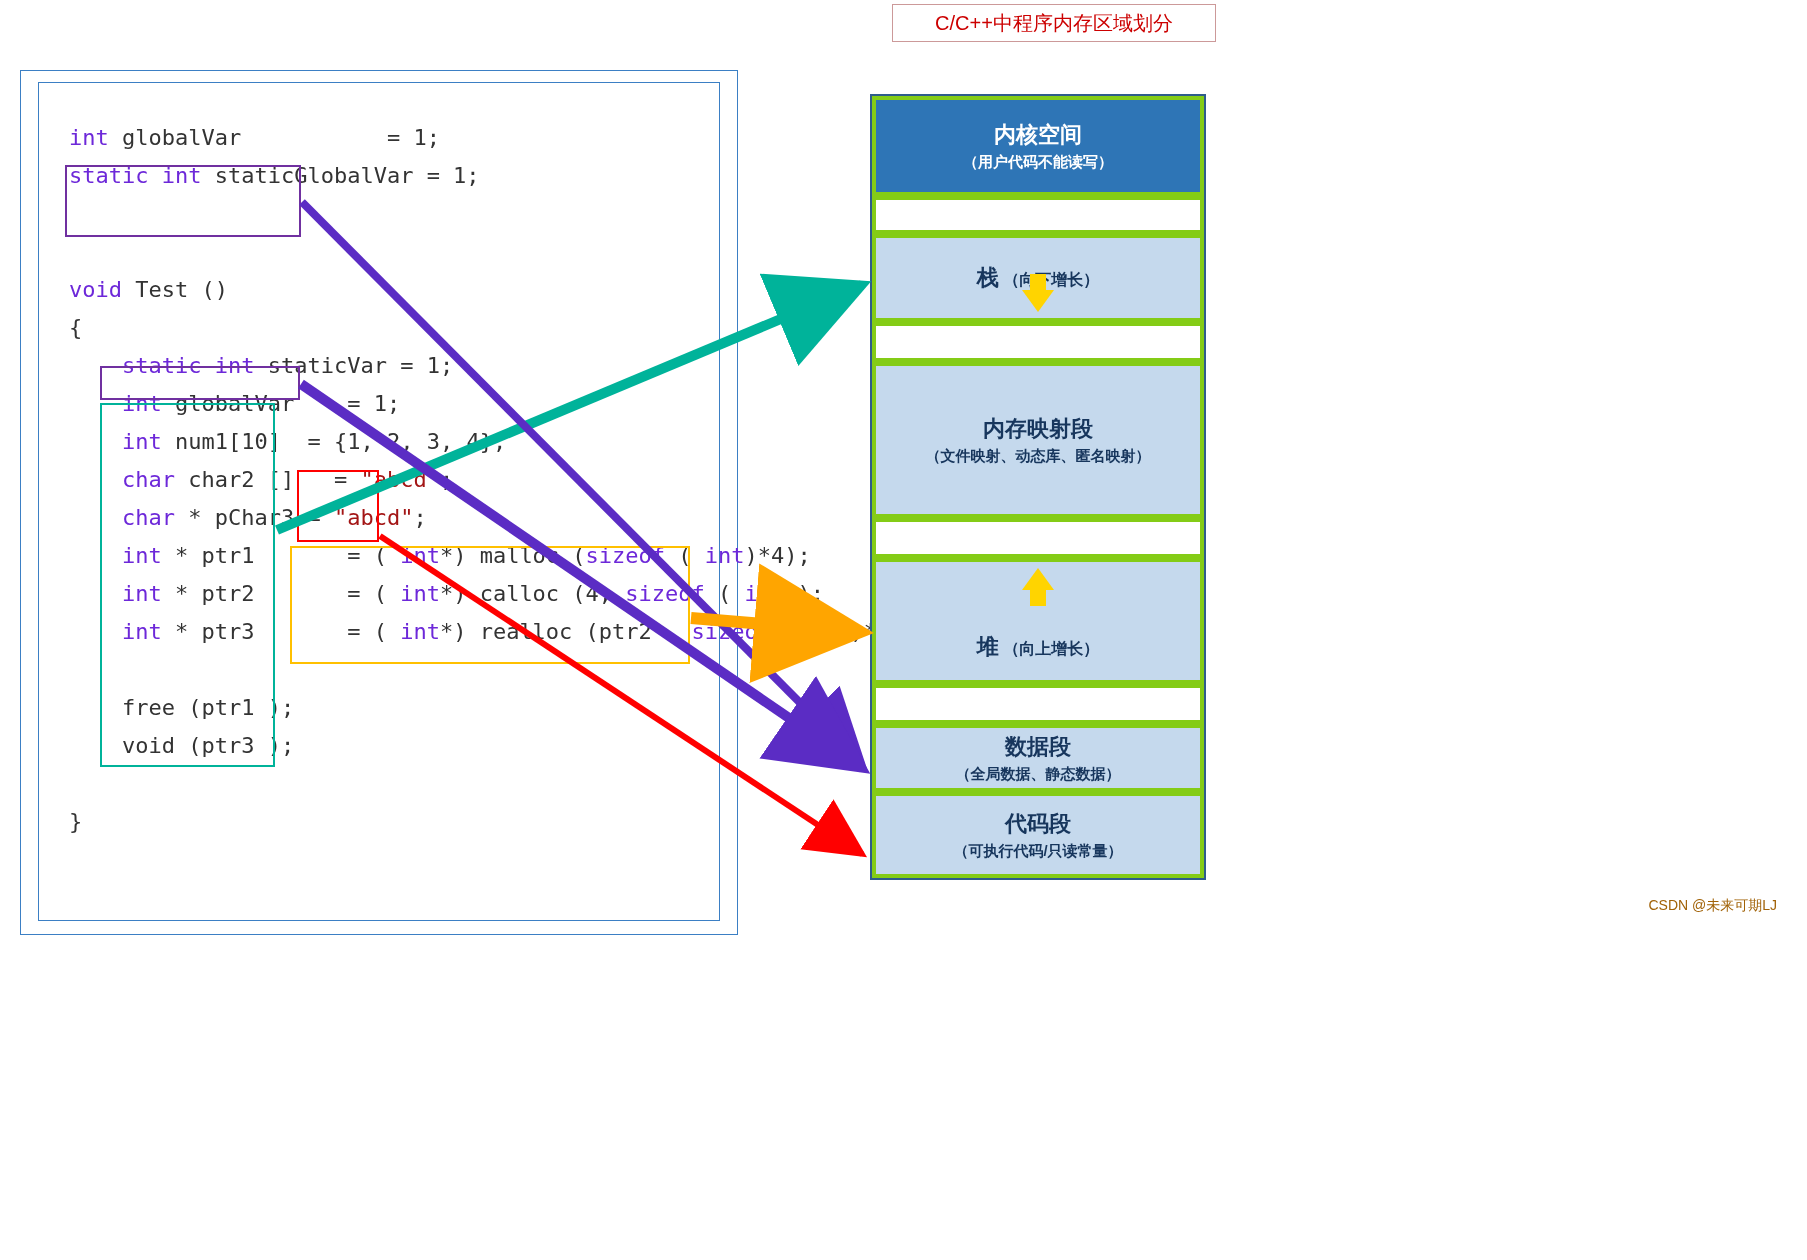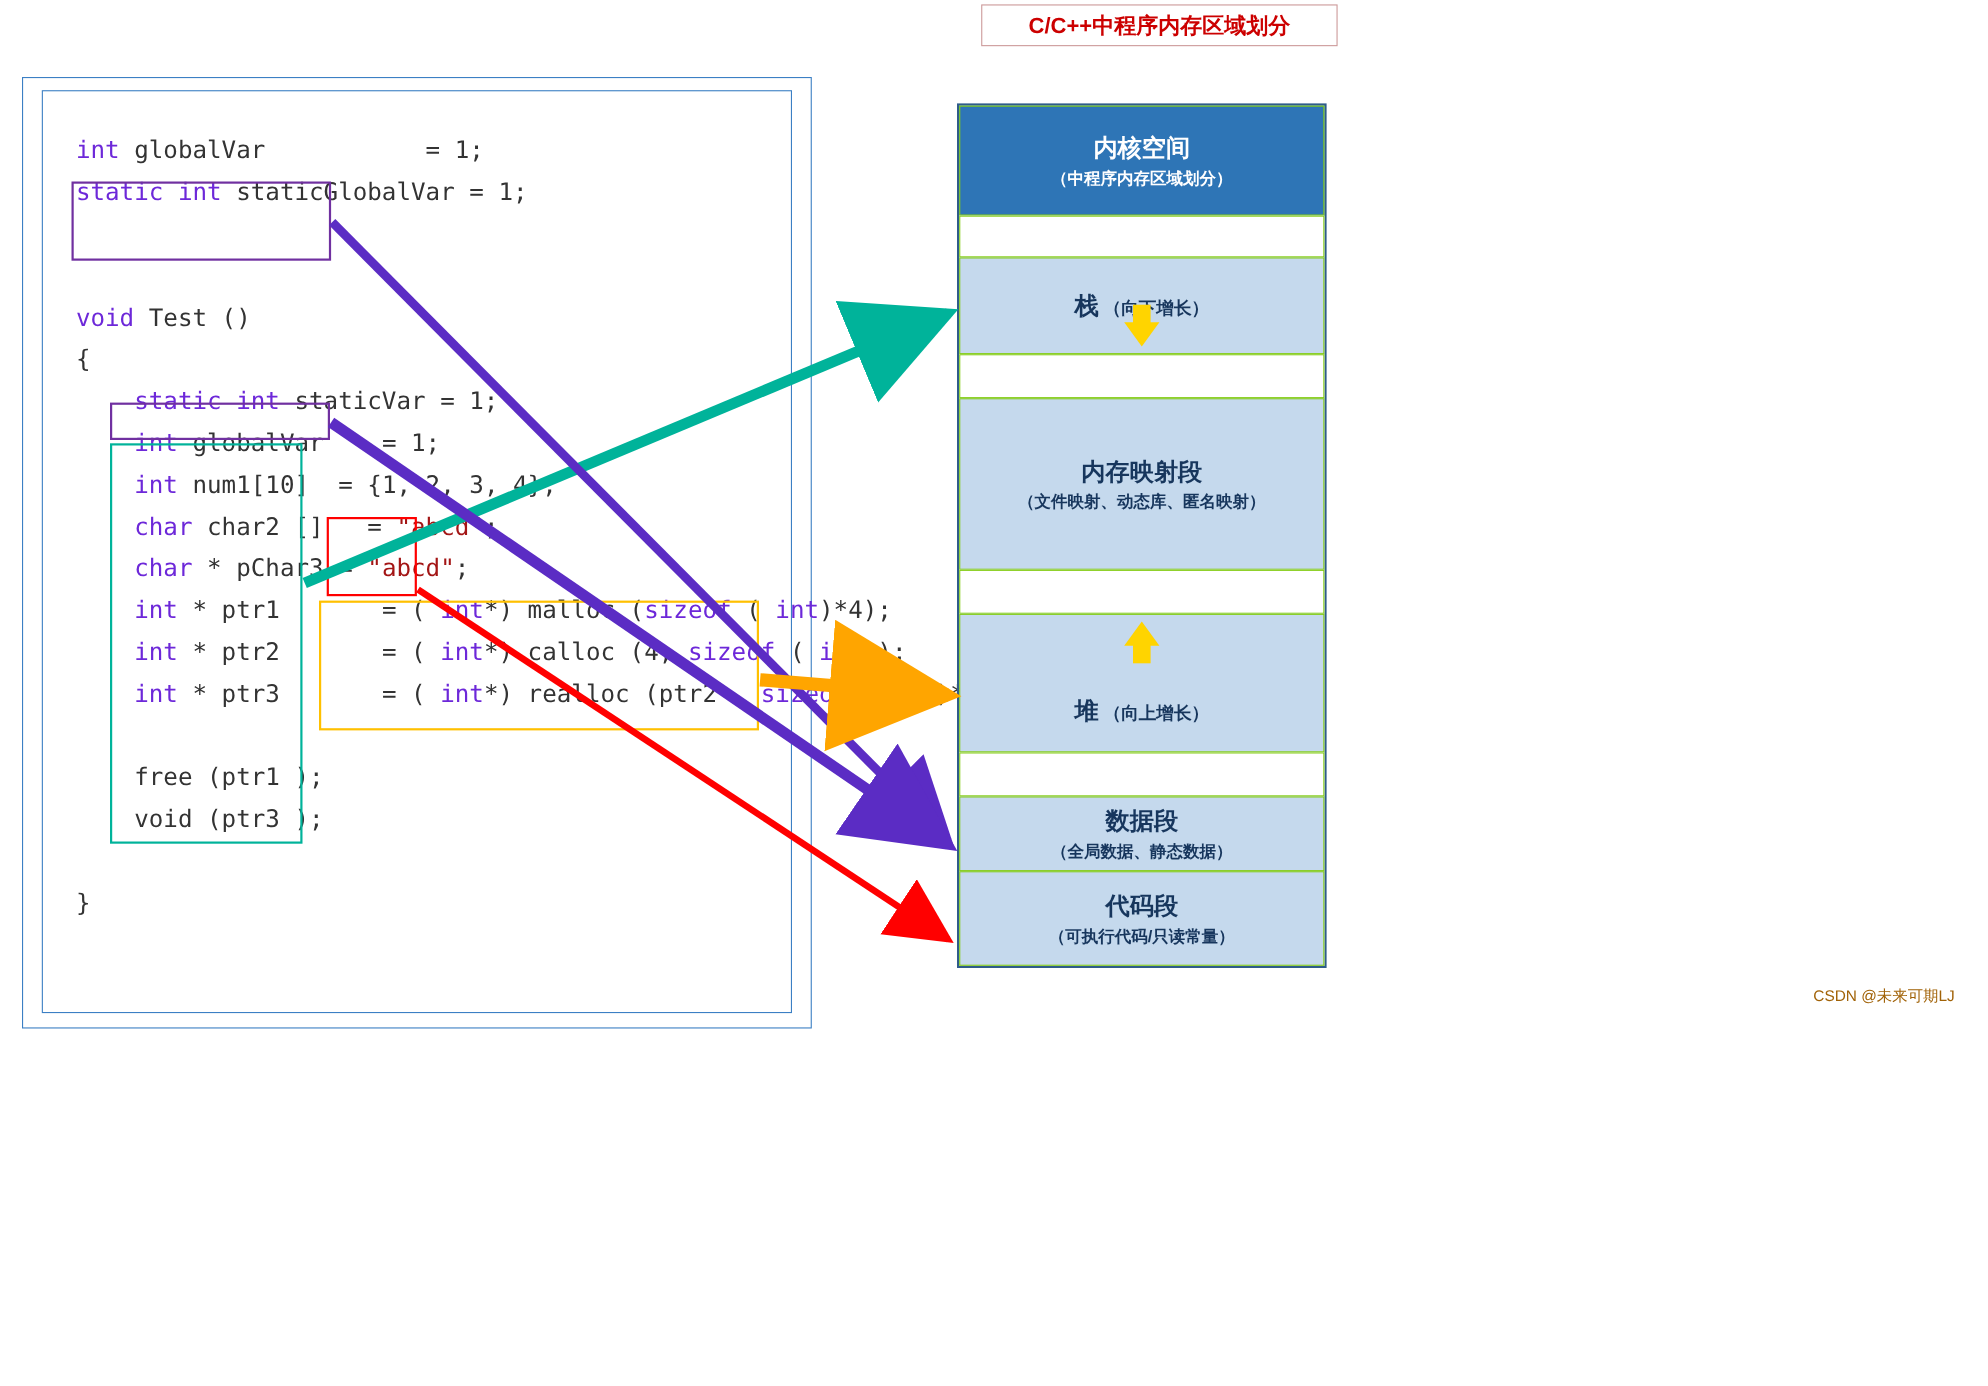--- a/index.html
+++ b/index.html
@@ -1,30 +1,30 @@
 <!DOCTYPE html>
 <html><head>
 <meta charset="utf-8">
 <style>
   *{box-sizing:border-box;margin:0;padding:0}
   body{font-family:Arial,"Microsoft YaHei",sans-serif;background:#fff;width:1807px;height:1260px;position:relative;overflow:hidden}
   .titlebox{position:absolute;left:892px;top:4px;width:324px;height:38px;border:1px solid #c99;display:flex;align-items:center;justify-content:center}
-  .titlebox span{color:#c00;font-weight:bold;font-size:20px}
+  .titlebox span{color:#c00;font-weight:normal;font-size:20px}
   .outerframe{position:absolute;left:20px;top:70px;width:718px;height:865px;border:1px solid #3b7fc4}
   .innerframe{position:absolute;left:38px;top:82px;width:682px;height:839px;border:1px solid #3b7fc4;padding:36px 30px}
   .code{font-family:Consolas,monospace;font-size:22px;line-height:38px;color:#333;white-space:pre;position:relative}
   .kw{color:#6d28d9}
   .str{color:#a31515}
   .box-purple1{position:absolute;left:65px;top:165px;width:236px;height:72px;border:2px solid #7030a0;pointer-events:none}
   .box-purple2{position:absolute;left:100px;top:366px;width:200px;height:34px;border:2px solid #7030a0;pointer-events:none}
   .box-teal{position:absolute;left:100px;top:403px;width:175px;height:364px;border:2px solid #00b39a;pointer-events:none}
   .box-red{position:absolute;left:297px;top:470px;width:82px;height:72px;border:2px solid #ff0000;pointer-events:none}
   .box-orange{position:absolute;left:290px;top:546px;width:400px;height:118px;border:2px solid #ffc000;pointer-events:none}
   .memtable{position:absolute;left:870px;top:94px;width:336px;border:2px solid #2e5c8a}
-  .memcell{border:1px solid #84cc16;text-align:center;font-weight:bold;color:#17365d;display:flex;flex-direction:column;justify-content:center;align-items:center;position:relative}
+  .memcell{border:4px solid #84cc16;text-align:center;font-weight:bold;color:#17365d;display:flex;flex-direction:column;justify-content:center;align-items:center;position:relative}
   .kernel{height:100px;background:#2e75b6;color:#fff}
   .gap1{height:38px;background:#fff}
   .stack{height:88px;background:#c5d9ed}
   .gap2{height:40px;background:#fff}
   .mmap{height:156px;background:#c5d9ed}
   .gap3{height:40px;background:#fff}
   .heap{height:126px;background:#c5d9ed}
   .gap4{height:40px;background:#fff}
   .dataseg{height:68px;background:#c5d9ed}
   .codeseg{height:86px;background:#c5d9ed}
@@ -73,21 +73,21 @@
 
 <div class="box-purple1"></div>
 <div class="box-purple2"></div>
 <div class="box-teal"></div>
 <div class="box-red"></div>
 <div class="box-orange"></div>
 
 <div class="memtable">
   <div class="memcell kernel">
     <div class="memtitle">内核空间</div>
-    <div class="memsub">（中程序内存区域划分）</div>
+    <div class="memsub">（用户代码不能读写）</div>
   </div>
   <div class="memcell gap1"></div>
   <div class="memcell stack">
     <div><span class="memtitle">栈</span> <span class="memsub">（向下增长）</span></div>
     <div class="yarrow-down"></div>
   </div>
   <div class="memcell gap2"></div>
   <div class="memcell mmap">
     <div class="memtitle">内存映射段</div>
     <div class="memsub">（文件映射、动态库、匿名映射）</div>

